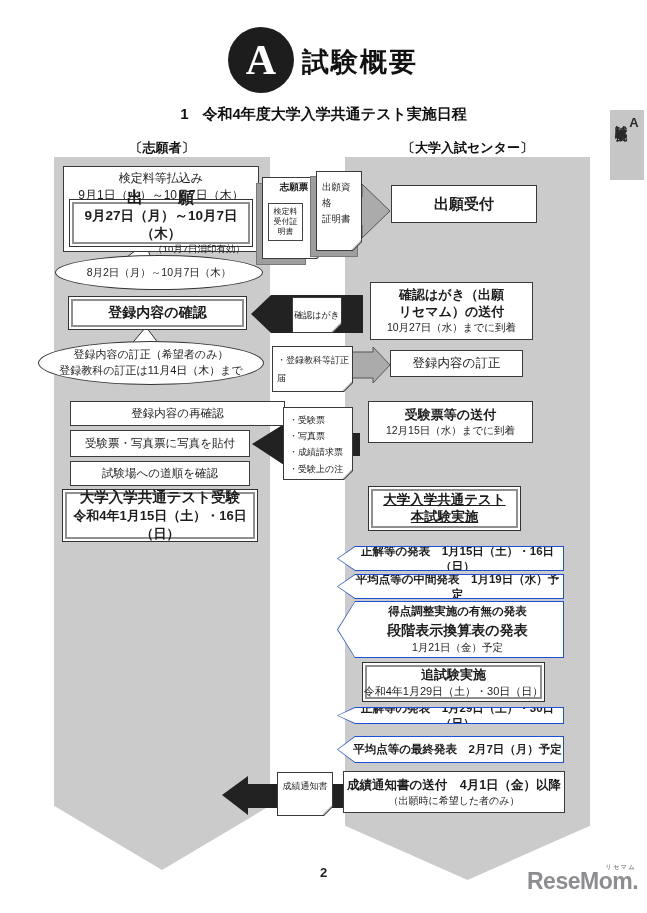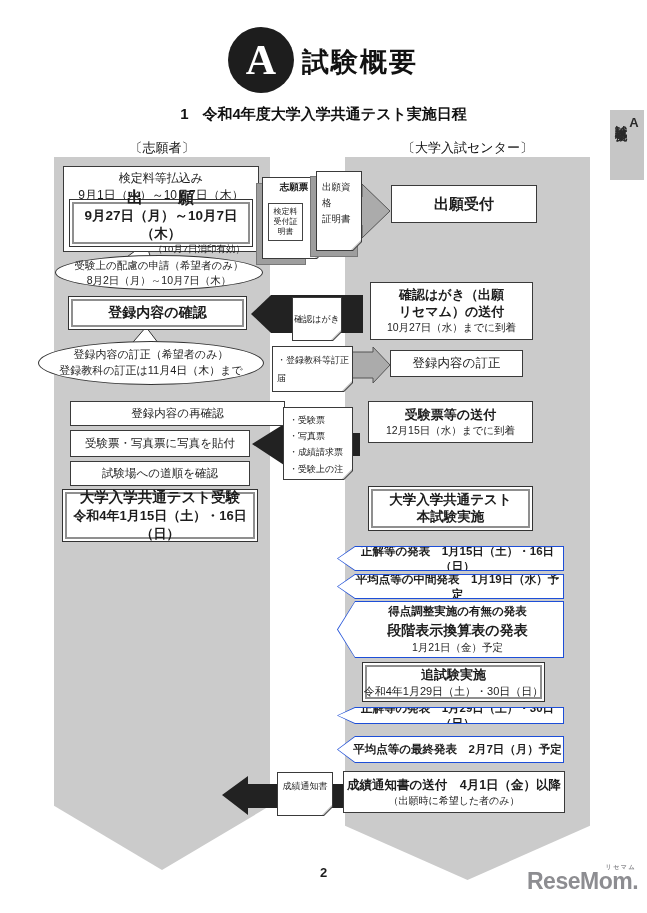--- a/index.html
+++ b/index.html
@@ -47,21 +47,21 @@
   .tab-vert{writing-mode:vertical-rl;text-orientation:upright;font-size:12px;font-weight:bold;
     letter-spacing:2px;color:#2a2a2a;line-height:1;}
   .tab-letter{font-size:13px;font-weight:bold;color:#2a2a2a;margin-left:2px;}
   .badge-circle{left:228px;top:27px;width:66px;height:66px;border-radius:50%;background:#1d1d1d;
     display:flex;align-items:center;justify-content:center;}
   .badge-letter{color:#fff;font-family:"Liberation Serif","DejaVu Serif",serif;
     font-weight:bold;font-size:42px;line-height:1;}
   .badge-title{left:302px;top:44px;font-size:27px;font-weight:800;letter-spacing:2px;color:#111;}
   .heading{left:0;right:0;top:105px;text-align:center;font-size:15px;font-weight:bold;color:#111;}
   .heading .num{margin-right:14px;}
-  .col-header{font-size:13px;font-weight:normal;text-align:center;color:#111;}
+  .col-header{font-size:13px;font-weight:bold;text-align:center;color:#111;}
   .logo{left:527px;top:868px;font-size:23px;font-weight:800;color:#8d8d91;letter-spacing:-0.5px;}
   .logo .ruby{position:absolute;top:-5px;right:2px;font-size:6px;letter-spacing:1.5px;font-weight:bold;}
   .page-num{left:0;right:0;top:865px;text-align:center;font-size:13px;font-weight:bold;}
   .small{font-size:10.5px;}
 </style>
 </head>
 <body>
 
 <div class="canvas">
 
@@ -97,21 +97,20 @@
     <div style="font-size:12px;margin-top:3px;">検定料等払込み</div>
     <div style="font-size:12px;">9月1日（水）～10月7日（木）</div>
     <div class="abs dbox" style="left:5px;top:32px;right:5px;bottom:4px;">
       <div class="b" style="font-size:16px;letter-spacing:1px;line-height:1.05;">出　　願</div>
       <div class="b" style="font-size:13.5px;">9月27日（月）～10月7日（木）</div>
       <div style="font-size:9.5px;width:100%;text-align:right;padding-right:7px;box-sizing:border-box;">（10月7日消印有効）</div>
     </div>
   </div>
 
   <div class="abs ellipse" style="left:55px;top:255px;width:208px;height:35px;">
-    <div style="font-size:10.5px;line-height:1.35;">受験上の配慮の申請（希望者のみ）</div>
     <div style="font-size:10.5px;line-height:1.35;">8月2日（月）～10月7日（木）</div>
   </div>
 
   <div class="abs dbox" style="left:68px;top:296px;width:179px;height:34px;">
     <div class="b" style="font-size:14px;">登録内容の確認</div>
   </div>
 
   <div class="abs ellipse" style="left:38px;top:341px;width:226px;height:44px;">
     <div style="font-size:11px;line-height:1.45;">登録内容の訂正（希望者のみ）</div>
     <div style="font-size:11px;line-height:1.45;">登録教科の訂正は11月4日（木）まで</div>
@@ -142,21 +141,21 @@
   </div>
   <div class="abs sheet" style="left:310px;top:176px;width:46px;height:79px;background:#9e9e9e;border:1px solid #777;"></div>
   <div class="abs doc" style="left:316px;top:171px;width:46px;height:80px;">
     <div class="doc-in" style="padding:7px 5px;">
       <div style="font-size:9.5px;line-height:1.7;">出願資格</div>
       <div style="font-size:9.5px;line-height:1.7;">証明書</div>
       <span class="fold"></span>
     </div>
   </div>
 
-  <div class="abs doc" style="left:292px;top:297px;width:50px;height:44px;">
+  <div class="abs doc" style="left:292px;top:297px;width:50px;height:36px;">
     <div class="doc-in" style="display:flex;align-items:center;justify-content:center;">
       <div style="font-size:9px;">確認はがき</div>
       <span class="fold"></span>
     </div>
   </div>
 
   <div class="abs doc" style="left:272px;top:346px;width:81px;height:46px;">
     <div class="doc-in" style="padding:4px 0 0 4px;">
       <div style="font-size:9px;line-height:2;">・登録教科等訂正届</div>
       <div style="font-size:9px;line-height:2;">・住所等変更・訂正届</div>
@@ -193,21 +192,21 @@
 
   <div class="abs box" style="left:390px;top:350px;width:133px;height:27px;">
     <div style="font-size:12.5px;">登録内容の訂正</div>
   </div>
 
   <div class="abs box" style="left:368px;top:401px;width:165px;height:42px;">
     <div class="b" style="font-size:13px;">受験票等の送付</div>
     <div class="small">12月15日（水）までに到着</div>
   </div>
 
-  <div class="abs dbox" style="left:368px;top:486px;width:165px;height:45px;">
+  <div class="abs dbox" style="left:368px;top:486px;width:153px;height:45px;text-decoration:underline;">
     <div class="b" style="font-size:13.5px;line-height:1.25;">大学入学共通テスト</div>
     <div class="b" style="font-size:13.5px;line-height:1.25;">本試験実施</div>
   </div>
 
   <div class="abs banner" style="left:337px;top:546px;width:227px;height:25px;">
     <div class="banner-in">
         <span style="font-size:11.5px;font-weight:600;">正解等の発表　1月15日（土）・16日（日）</span>
       </div>
   </div>
   <div class="abs banner" style="left:337px;top:574px;width:227px;height:25px;">

